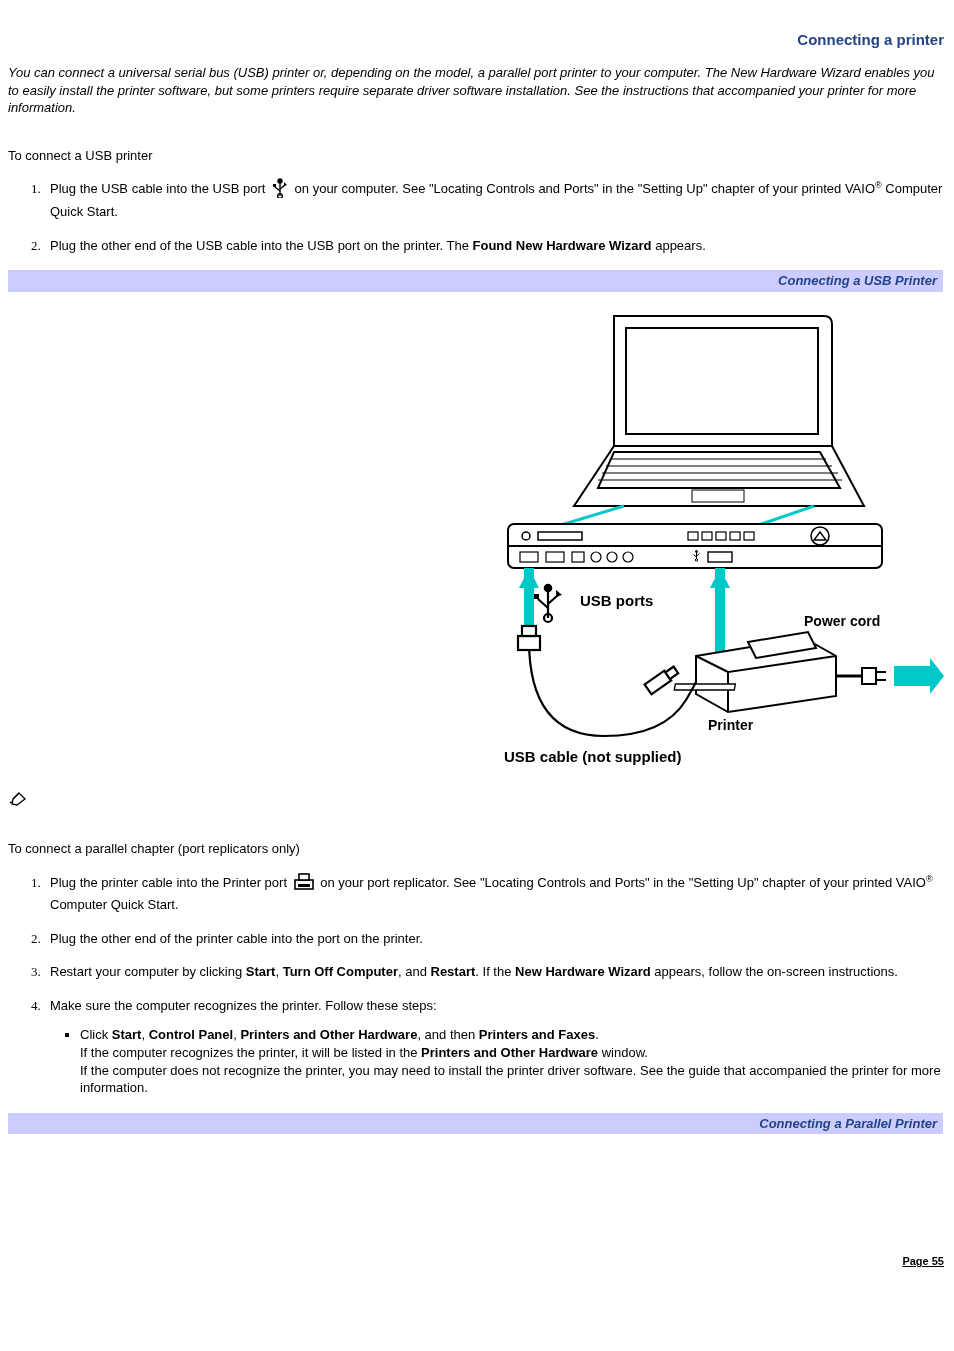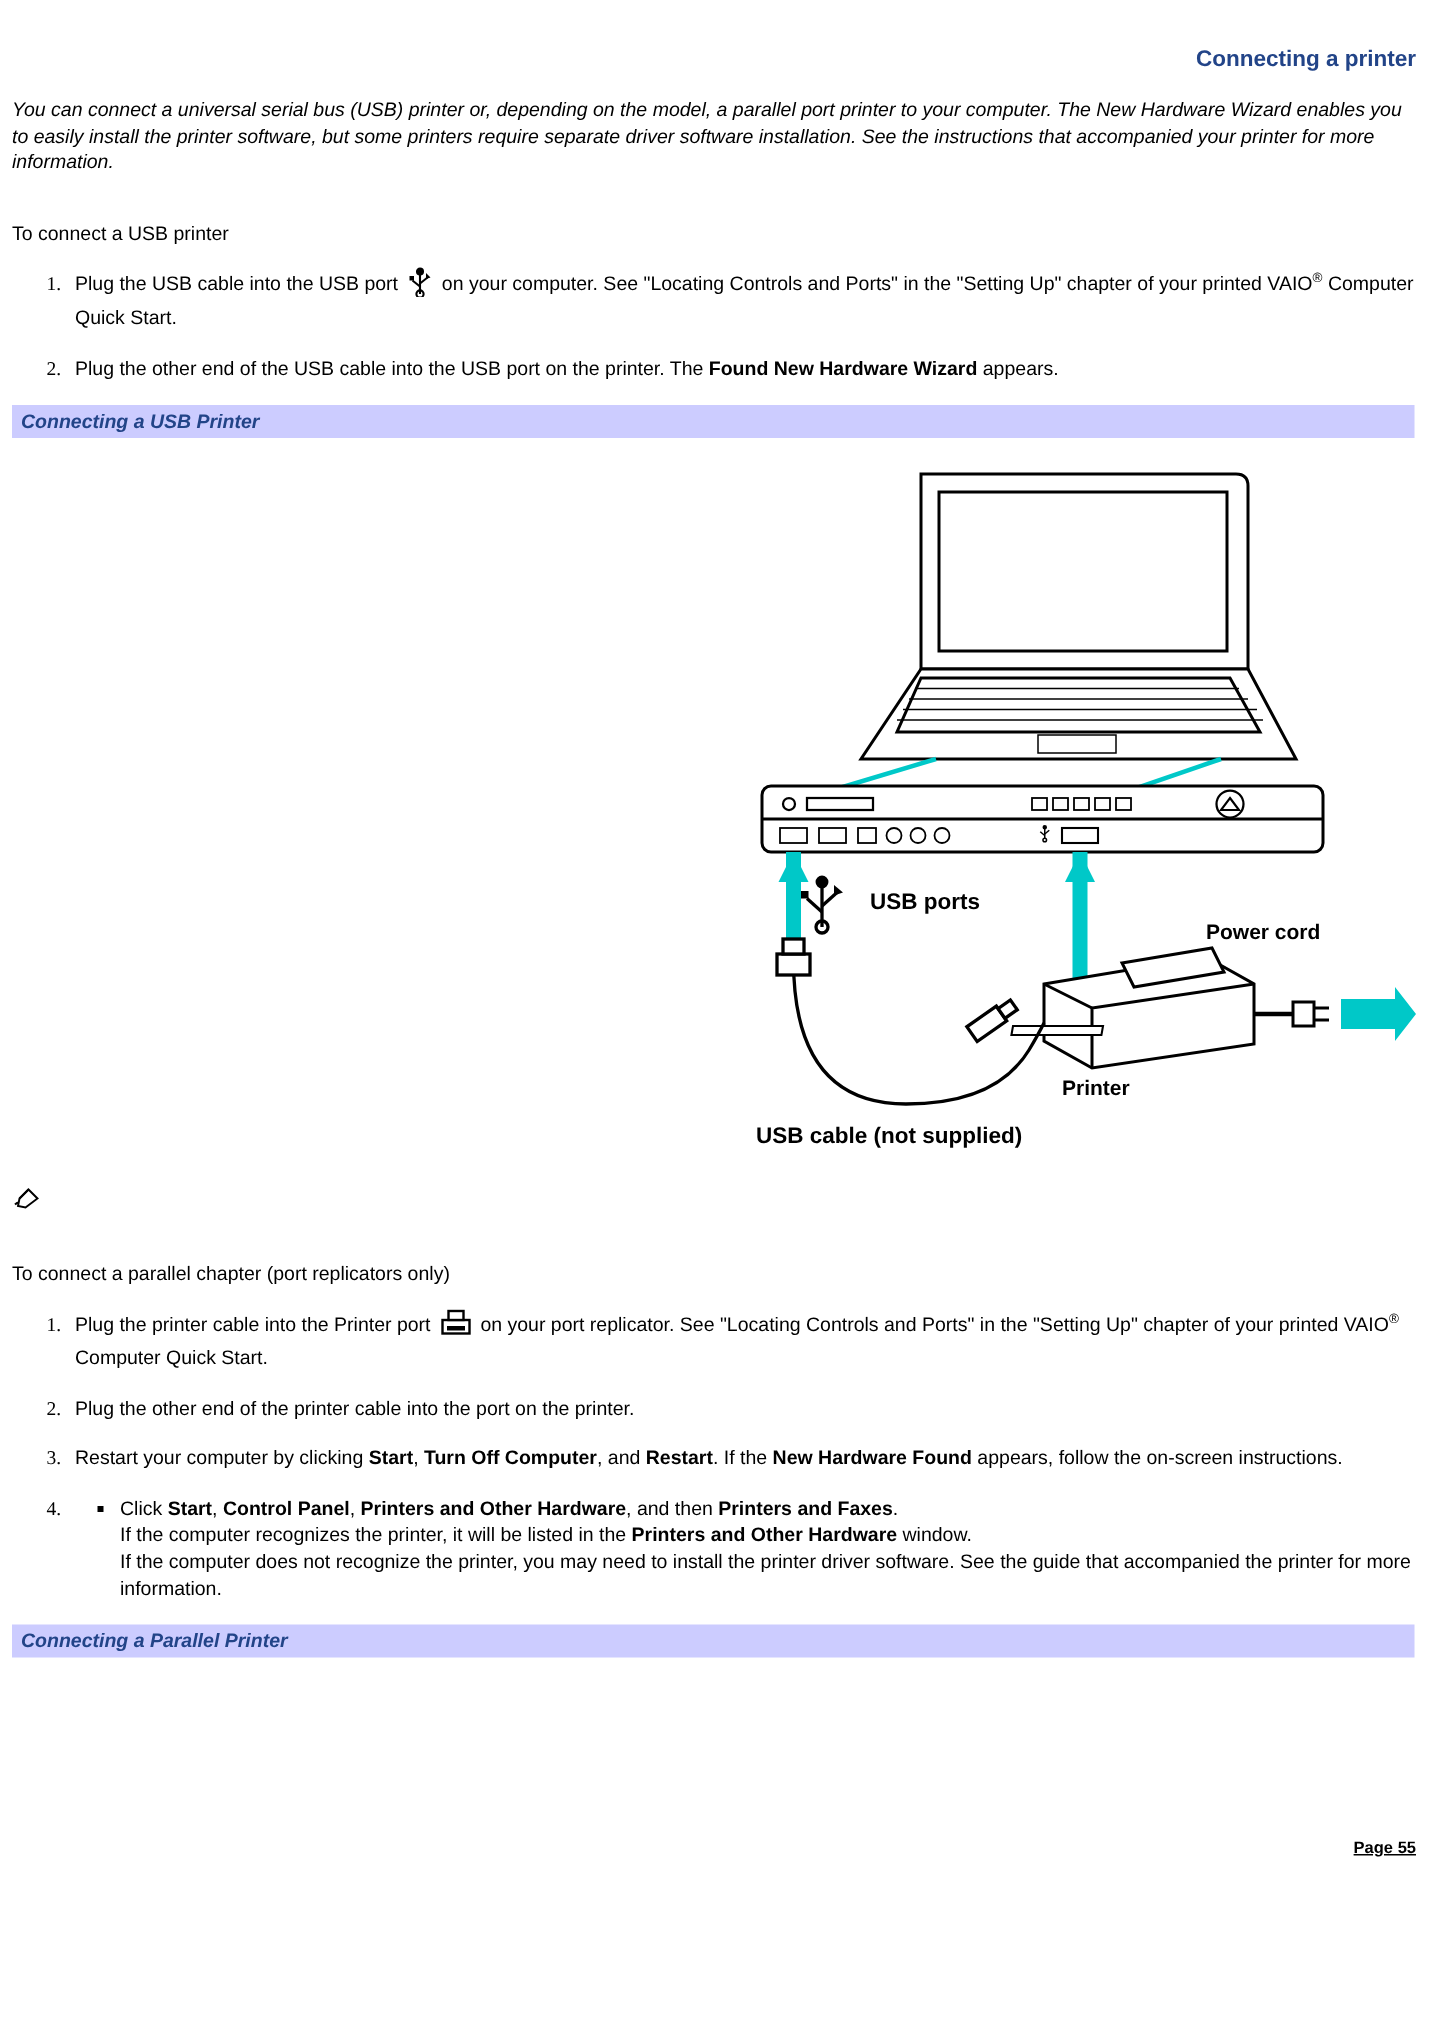--- a/index.html
+++ b/index.html
@@ -38,20 +38,21 @@
   }
   .reg { font-size: 9px; vertical-align: super; }
   .callout-bar {
     background: #ccccff;
     color: #224488;
     font-weight: bold;
     font-style: italic;
     padding: 2px 6px;
     margin: 6px 1px 0 0;
     border: 0;
+    text-align: right;
   }
   .figure-area {
     margin: 14px 0 24px 0;
     display: flex;
     justify-content: flex-end;
   }
   .note-line {
     margin: 22px 0 10px 0;
   }
   .note-icon {
@@ -248,23 +249,24 @@
     <span>Plug the printer cable into the Printer port </span><span class="printer-inline"><svg width="22" height="20" viewBox="0 0 22 20">
           <g stroke="#000" stroke-width="1.6" fill="#fff">
             <rect x="2" y="8" width="18" height="9"></rect>
             <rect x="6" y="2" width="10" height="6"></rect>
             <rect x="5" y="12" width="12" height="3" fill="#000" stroke="none"></rect>
           </g>
         </svg></span><span> on your port replicator. See "Locating Controls and Ports" in the "Setting Up" chapter of your printed VAIO</span><span class="reg">®</span><span> Computer Quick Start.</span>
   </li>
   <li>Plug the other end of the printer cable into the port on the printer.</li>
   <li>
-    <span>Restart your computer by clicking </span><b>Start</b><span>, </span><b>Turn Off Computer</b><span>, and </span><b>Restart</b><span>. If the </span><b>New Hardware Found</b><span> appears, follow the on-screen instructions.</span>
-  </li>
-  <li>
+    <span>Restart your computer by clicking </span><b>Start</b><span>, </span><b>Turn Off Computer</b><span>, and </span><b>Restart</b><span>. If the </span><b>New Hardware Wizard</b><span> appears, follow the on-screen instructions.</span>
+  </li>
+  <li>
+    <span>Make sure the computer recognizes the printer. Follow these steps:</span>
     <ul class="sub">
       <li>
         <span>Click </span><b>Start</b><span>, </span><b>Control Panel</b><span>, </span><b>Printers and Other Hardware</b><span>, and then </span><b>Printers and Faxes</b><span>.</span><br>
         <span>If the computer recognizes the printer, it will be listed in the </span><b>Printers and Other Hardware</b><span> window.</span><br>
         <span>If the computer does not recognize the printer, you may need to install the printer driver software. See the guide that accompanied the printer for more information.</span>
       </li>
     </ul>
   </li>
 </ol>
 

